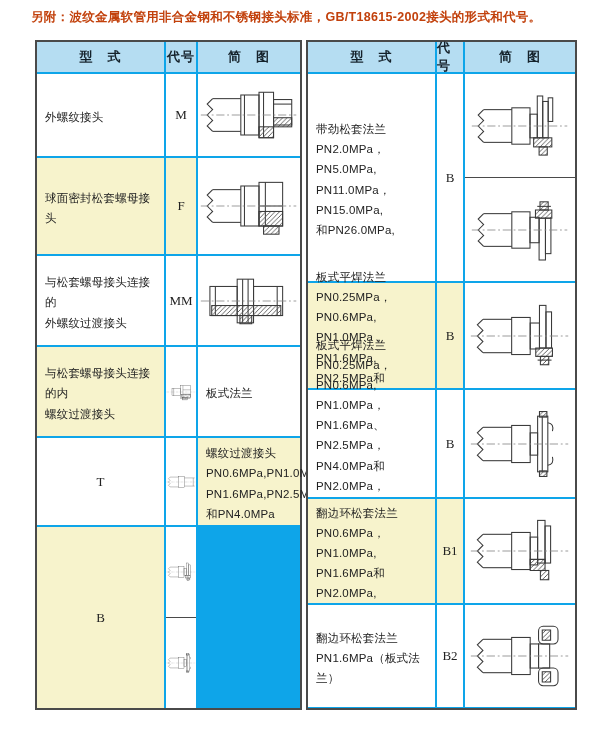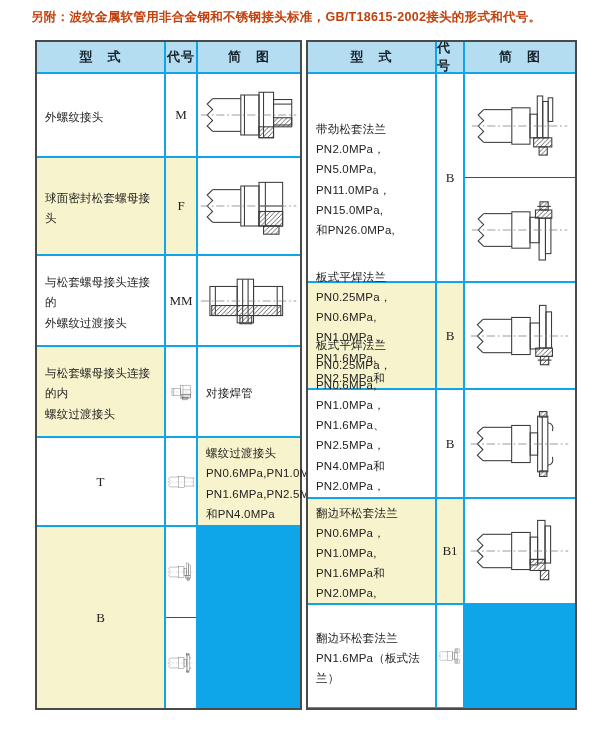--- a/index.html
+++ b/index.html
@@ -231,21 +231,21 @@
         <span class="txt">与松套螺母接头连接的内
 螺纹过渡接头</span>
       </div>
     <div class="cell dia">
       <svg class="diag" width="100" height="68" viewBox="0 0 110 70">
           <use href="#d-mf"></use>
         </svg>
     </div>
 
     <div class="cell typ">
-        <span class="txt">对接焊管</span>
+        <span class="txt">板式法兰</span>
       </div>
     <div class="cell cod">T</div>
     <div class="cell dia">
       <svg class="diag" width="100" height="66" viewBox="0 0 110 70">
           <use href="#d-t"></use>
         </svg>
     </div>
 
     <div class="cell typ hl">
         <span class="txt">螺纹过渡接头
@@ -330,20 +330,21 @@
     <div class="cell dia">
       <svg class="diag" width="102" height="72" viewBox="0 0 110 70">
           <use href="#d-b1"></use>
         </svg>
     </div>
 
     <div class="cell typ">
         <span class="txt">翻边环松套法兰
 PN1.6MPa（板式法兰）</span>
       </div>
+    <div class="cell cod">B2</div>
     <div class="cell dia">
       <svg class="diag" width="102" height="72" viewBox="0 0 110 70">
           <use href="#d-b2"></use>
         </svg>
     </div>
   </div>
 
 </div>
 
 </body></html>

